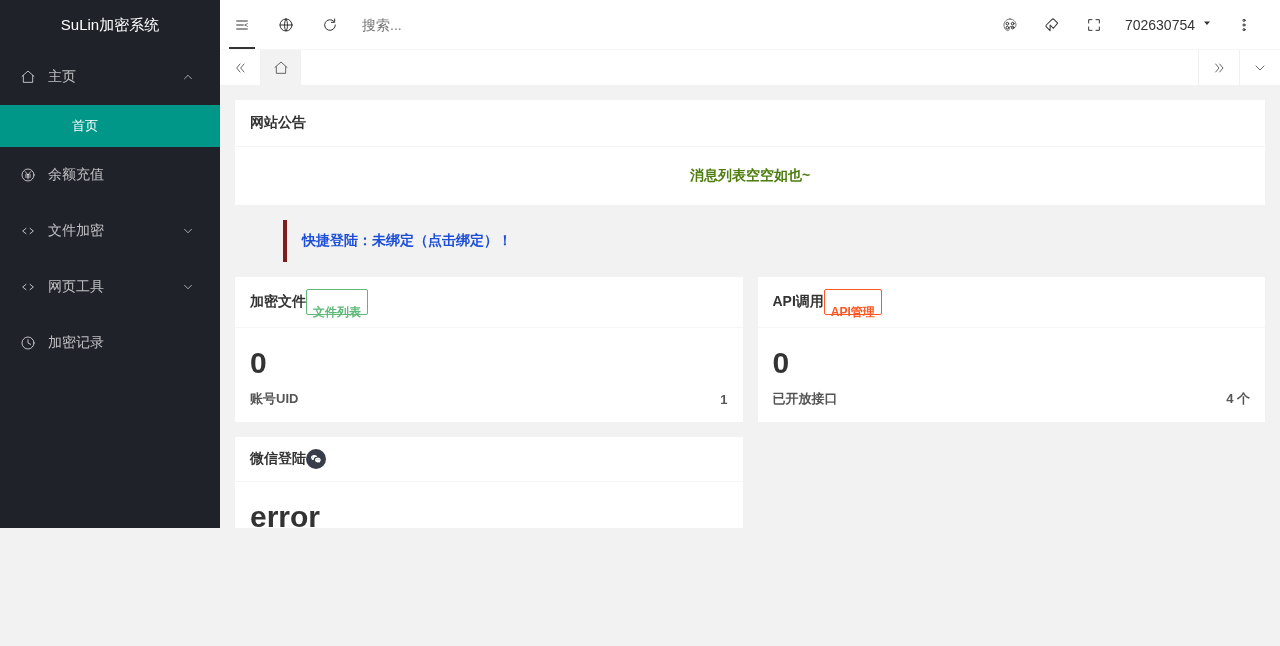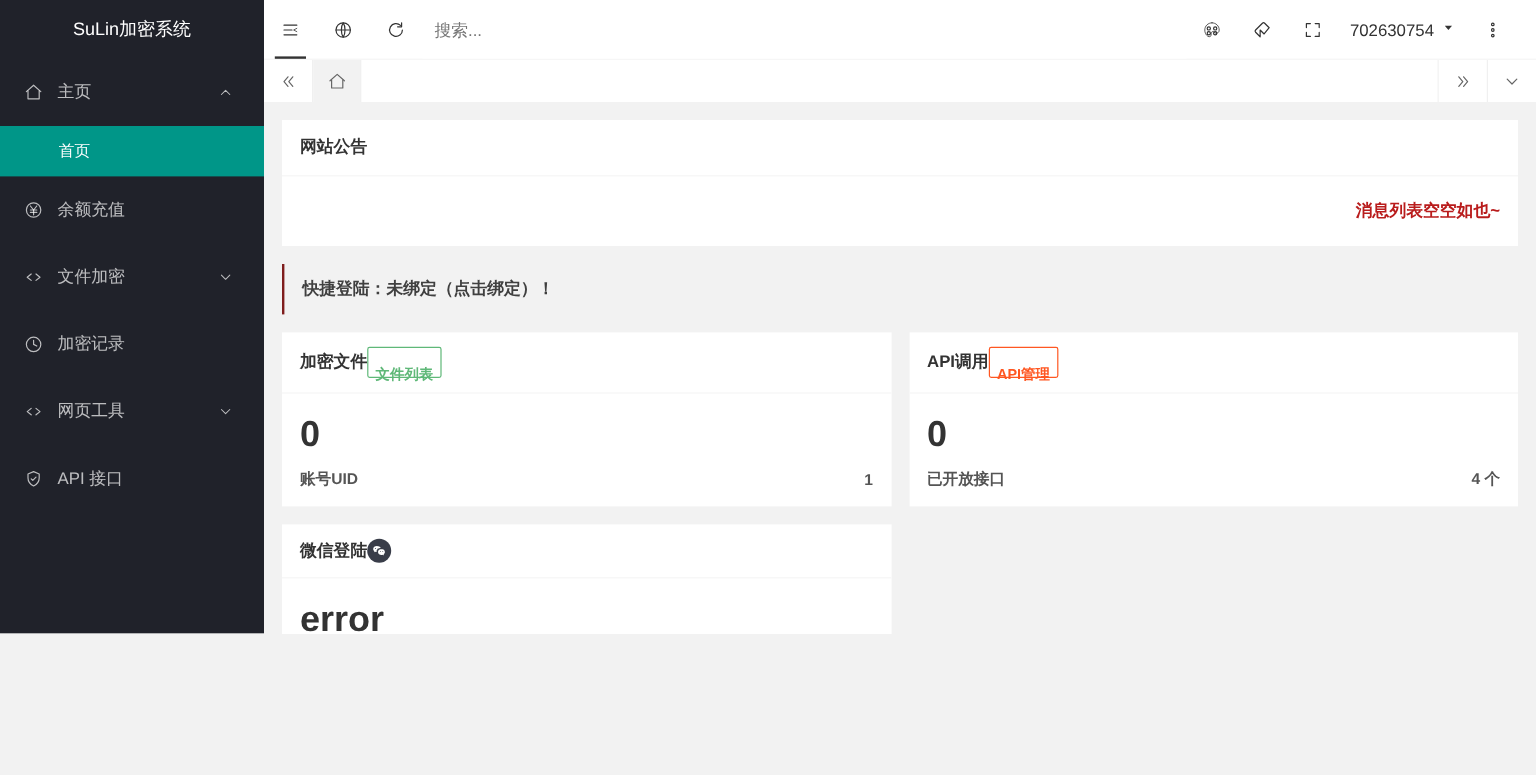--- a/index.html
+++ b/index.html
@@ -8,21 +8,21 @@
 
 
 .sidebar { width: 220px; background: #20222a; color: rgba(255,255,255,.7); display: flex; flex-direction: column; flex-shrink: 0; }
 .logo { height: 49px; line-height: 49px; text-align: center; color: #fff; font-size: 15px; }
 .menu { flex: 1; padding-top: 0; }
 .menu-item { display: flex; align-items: center; height: 56px; padding: 0 25px 0 20px; color: rgba(255,255,255,.7); cursor: pointer; position: relative; font-size: 14px; }
 .menu-item .mi-icon { width: 16px; height: 16px; margin-right: 12px; display: inline-flex; align-items: center; justify-content: center; }
 .menu-item .mi-label { flex: 1; }
 .menu-item .mi-arrow { width: 14px; height: 14px; display: inline-flex; align-items: center; justify-content: center; }
 .menu-sub { background: rgba(0,0,0,.25); }
-.menu-sub .menu-subitem { height: 42px; line-height: 42px; padding-left: 49px; color: rgba(255,255,255,.7); cursor: pointer; font-size: 13px; }
+.menu-sub .menu-subitem { height: 42px; line-height: 42px; padding-left: 72px; color: rgba(255,255,255,.7); cursor: pointer; font-size: 13px; }
 .menu-sub .menu-subitem.active { background: #009688; color: #fff; }
 
 
 .maincol { flex: 1; display: flex; flex-direction: column; background: #f2f2f2; min-width: 0; }
 
 
 .topbar { height: 49px; background: #fff; display: flex; align-items: center; padding: 0 15px 0 0; }
 .topbar .tb-left { display: flex; align-items: center; height: 100%; }
 .topbar .tb-icon { width: 44px; height: 49px; display: inline-flex; align-items: center; justify-content: center; cursor: pointer; color: #333; position: relative; }
 .topbar .tb-icon.active-line::after { content: ""; position: absolute; left: 9px; right: 9px; bottom: 0; height: 2px; background: #333; }
@@ -39,23 +39,23 @@
 .tabstrip .ts-tabs { flex: 1; display: flex; align-items: stretch; min-width: 0; }
 .tabstrip .ts-tab { width: 40px; display: inline-flex; align-items: center; justify-content: center; border-right: 1px solid #f0f0f0; background: #fafafa; cursor: pointer; }
 .tabstrip .ts-tab.active { background: #f2f2f2; }
 .tabstrip .ts-divider { width: 1px; background: #f0f0f0; }
 
 
 .content { flex: 1; padding: 15px; overflow: auto; font-weight: bold; }
 .card { background: #fff; margin-bottom: 15px; }
 .card-hd { padding: 14px 15px; font-size: 14px; color: #333; border-bottom: 1px solid #f6f6f6; display: flex; align-items: center; justify-content: space-between; }
 .card-bd { padding: 20px 15px; }
-.announce-empty { text-align: right; color: #b91c1c; }
-
-.quickq { background: #f2f2f2; border-left: 2px solid #7f1d1d; padding: 12px 15px; margin-bottom: 15px; color: #404040; }
+.announce-empty { text-align: center; color: #4d7c0f; }
+
+.quickq { background: #f2f2f2; border-left: 4px solid #7f1d1d; padding: 12px 15px; margin-bottom: 15px; color: #1d4ed8; margin-left: 48px; }
 
 .grid { display: grid; grid-template-columns: 1fr 1fr; gap: 15px; }
 .stat-card { background: #fff; }
 .stat-card .sc-hd { padding: 12px 15px; border-bottom: 1px solid #f6f6f6; display: flex; align-items: center; justify-content: flex-start; font-size: 14px; }
 .stat-card .sc-val { font-size: 30px; padding: 18px 15px 10px 15px; color: #333; }
 .stat-card .sc-ft { padding: 0 15px 14px 15px; display: flex; align-items: center; justify-content: space-between; color: #555; font-size: 13px; }
 
 .badge { display: inline-block; font-size: 12px; line-height: 20px; height: 22px; padding: 12px 6px; border-radius: 2px; border: 1px solid; background: #fff; cursor: pointer; }
 .badge.green { color: #5FB878; border-color: #5FB878; }
 .badge.red { color: #FF5722; border-color: #FF5722; }
@@ -122,51 +122,42 @@
         <span class="mi-arrow">
           <svg class="ico" viewBox="0 0 24 24">
               <polyline points="6 9 12 15 18 9"></polyline>
             </svg>
         </span>
       </div>
 
       <div class="menu-item">
         <span class="mi-icon">
           <svg class="ico" viewBox="0 0 24 24">
+              <polyline points="9 8 4 12 9 16"></polyline>
+              <polyline points="15 8 20 12 15 16"></polyline>
+            </svg>
+        </span>
+        <span class="mi-label">网页工具</span>
+        <span class="mi-arrow">
+          <svg class="ico" viewBox="0 0 24 24">
+              <polyline points="6 9 12 15 18 9"></polyline>
+            </svg>
+        </span>
+      </div>
+
+      <div class="menu-item">
+        <span class="mi-icon">
+          <svg class="ico" viewBox="0 0 24 24">
               <circle cx="12" cy="12" r="9"></circle>
               <polyline points="12 7 12 12 16 14"></polyline>
             </svg>
         </span>
         <span class="mi-label">加密记录</span>
       </div>
 
-      <div class="menu-item">
-        <span class="mi-icon">
-          <svg class="ico" viewBox="0 0 24 24">
-              <polyline points="9 8 4 12 9 16"></polyline>
-              <polyline points="15 8 20 12 15 16"></polyline>
-            </svg>
-        </span>
-        <span class="mi-label">网页工具</span>
-        <span class="mi-arrow">
-          <svg class="ico" viewBox="0 0 24 24">
-              <polyline points="6 9 12 15 18 9"></polyline>
-            </svg>
-        </span>
-      </div>
-
-      <div class="menu-item">
-        <span class="mi-icon">
-          <svg class="ico" viewBox="0 0 24 24">
-              <path d="M12 3 L19 6 V11 C19 16 16 19 12 21 C8 19 5 16 5 11 V6 Z"></path>
-              <polyline points="9 12 11 14 15 10"></polyline>
-            </svg>
-        </span>
-        <span class="mi-label">API 接口</span>
-      </div>
 
     </div>
   </div>
 
   <div class="maincol">
 
     <div class="topbar">
       <div class="tb-left">
         <span class="tb-icon active-line">
           <svg class="ico" viewBox="0 0 24 24">

